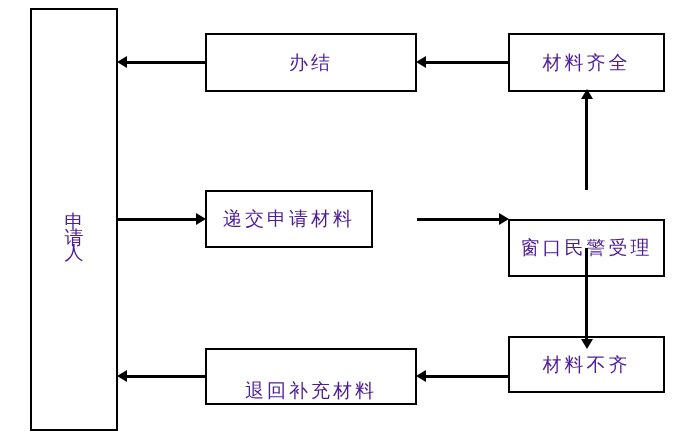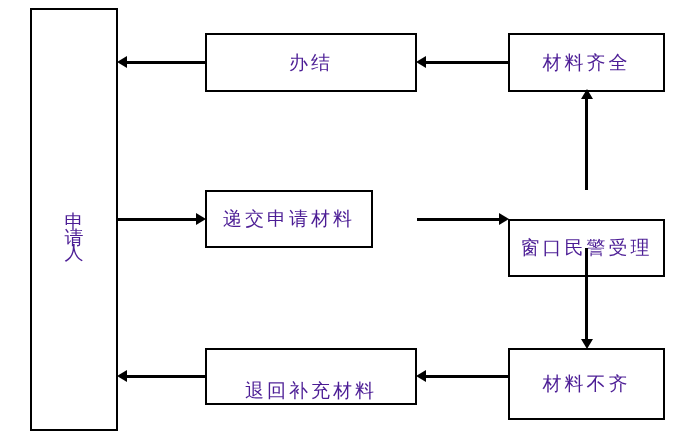--- a/index.html
+++ b/index.html
@@ -78,23 +78,23 @@
   
   #node-return {
     left: 205px;
     top: 348px;
     width: 212px;
     height: 57px;
     align-items: flex-end;
   }
   #node-materials-incomplete {
     left: 508px;
-    top: 348px;
+    top: 336px;
     width: 157px;
-    height: 72px;
+    height: 57px;
     justify-content: center;
   }
   
   .edge {
     position: absolute;
     background: #000000;
   }
   .edge-h { height: 3px; }
   .edge-v { width: 3px; }
   .arrowhead {

